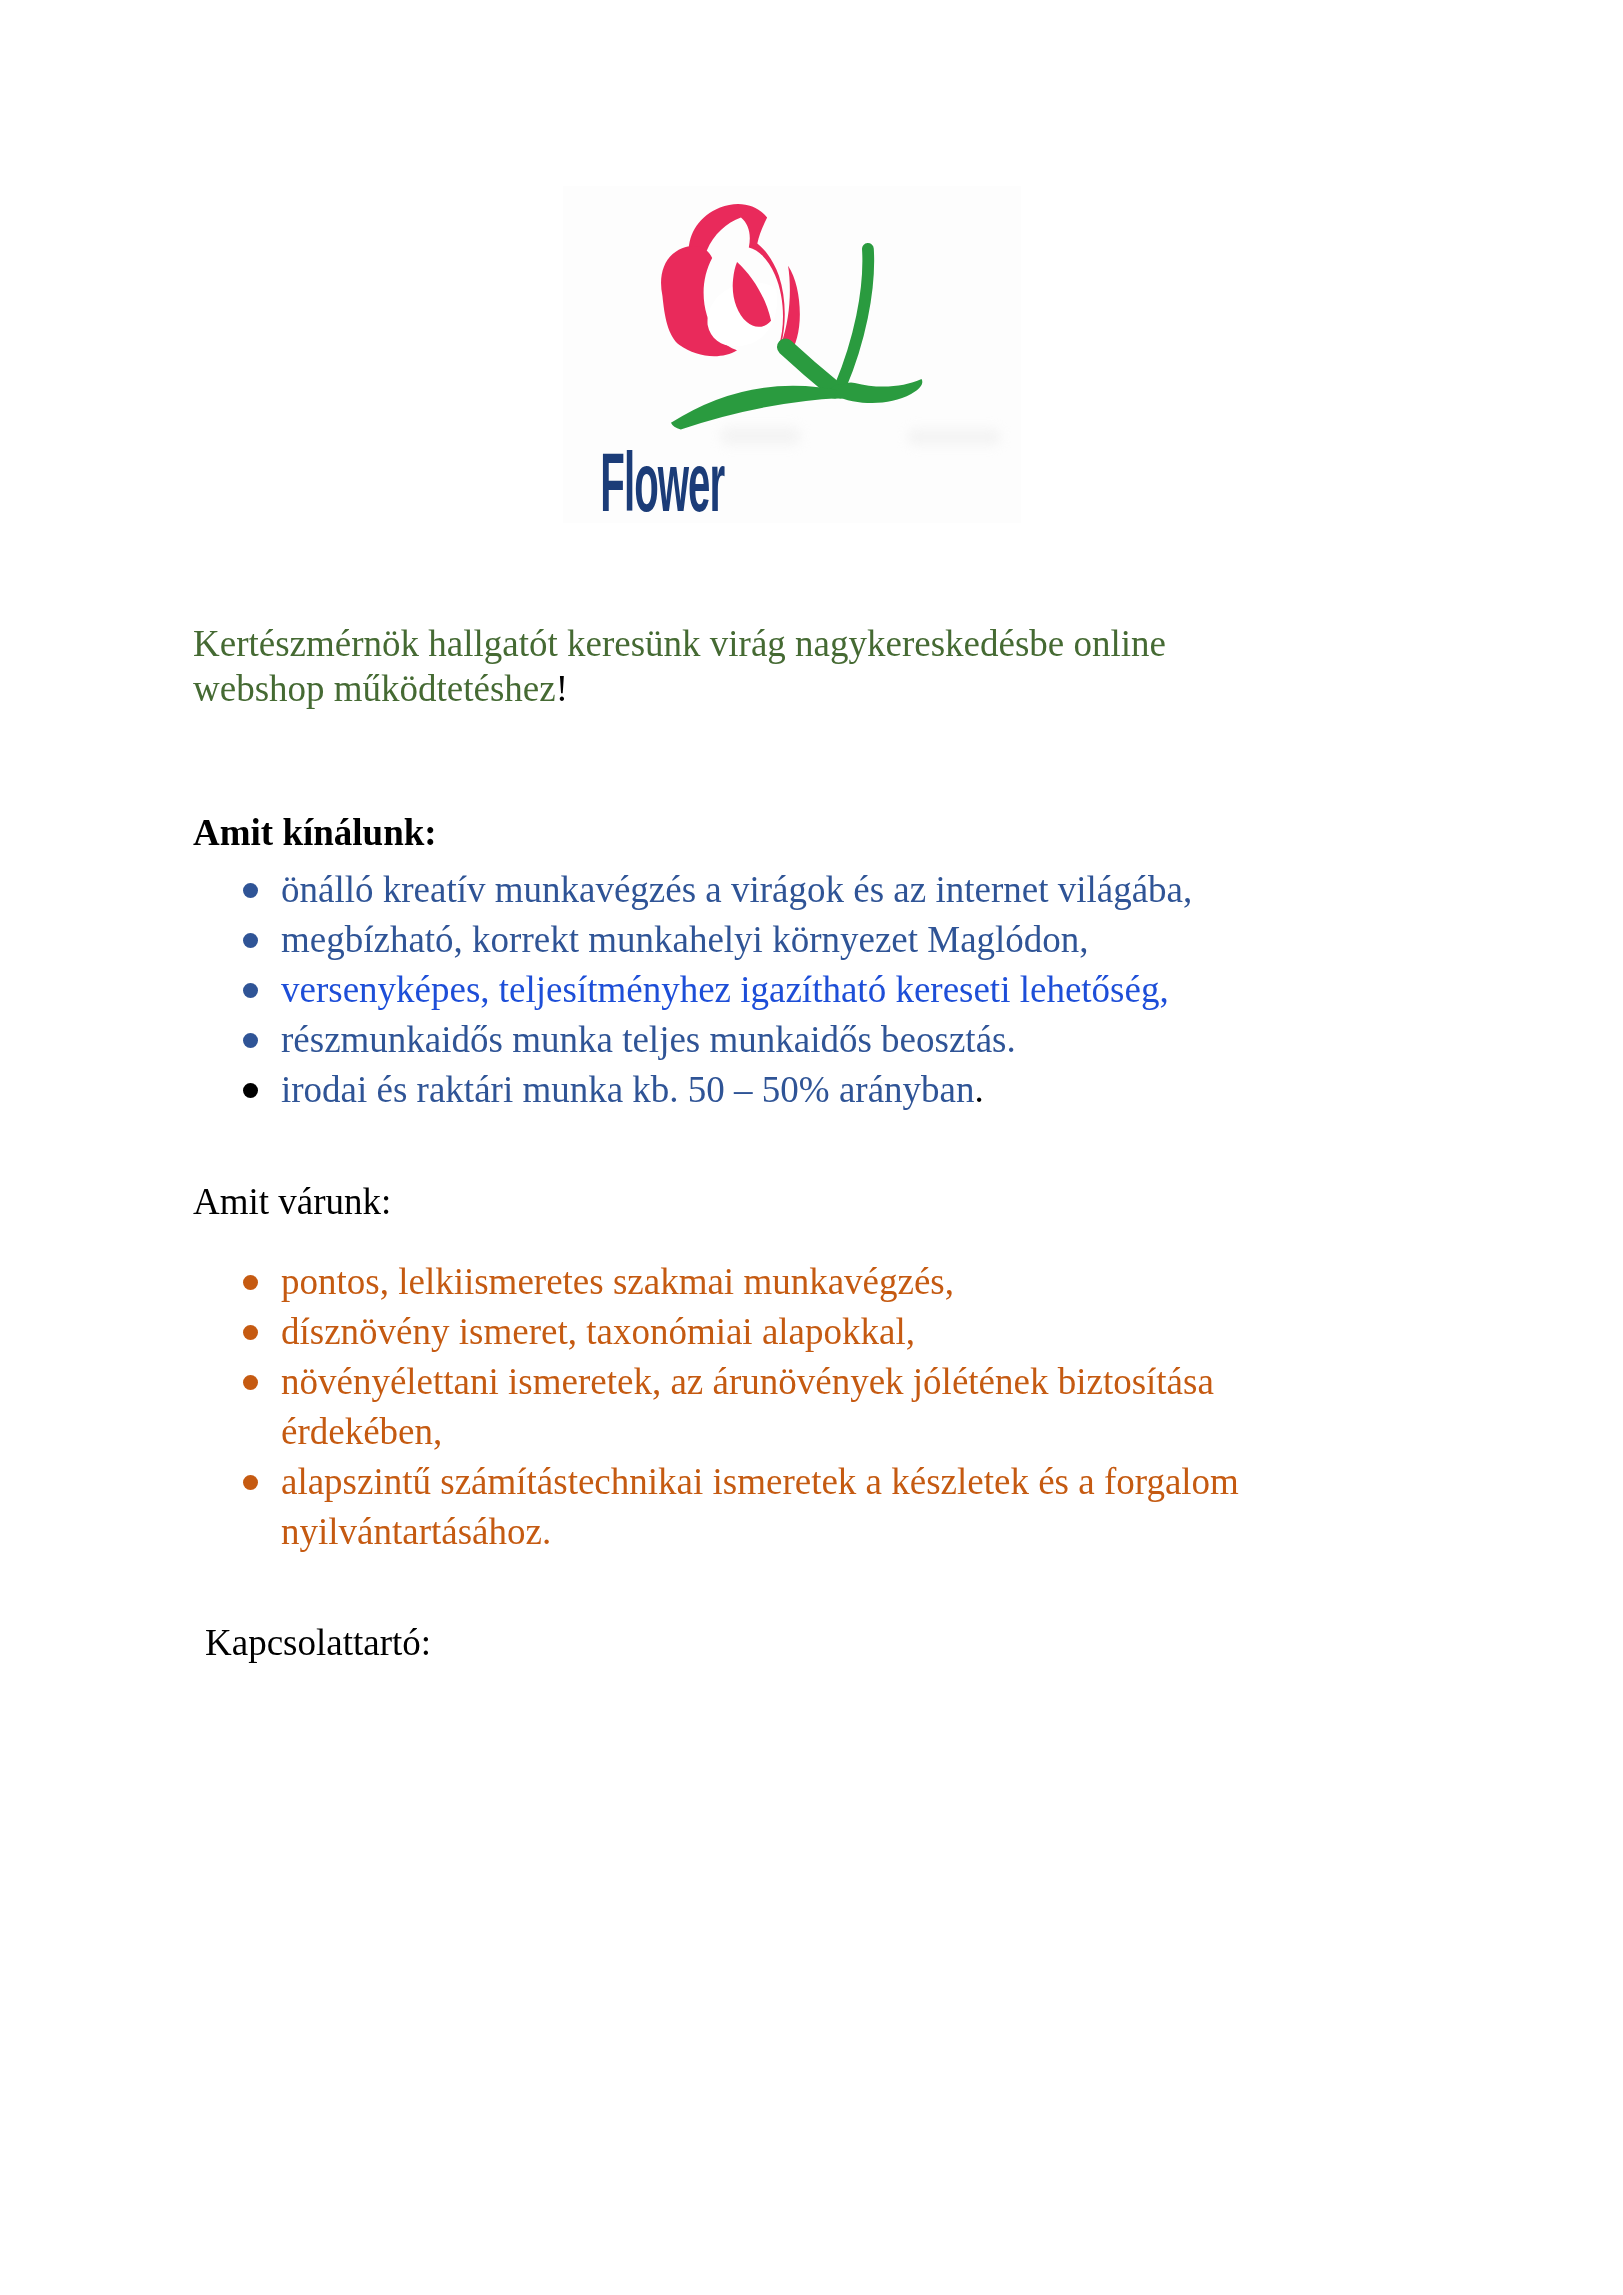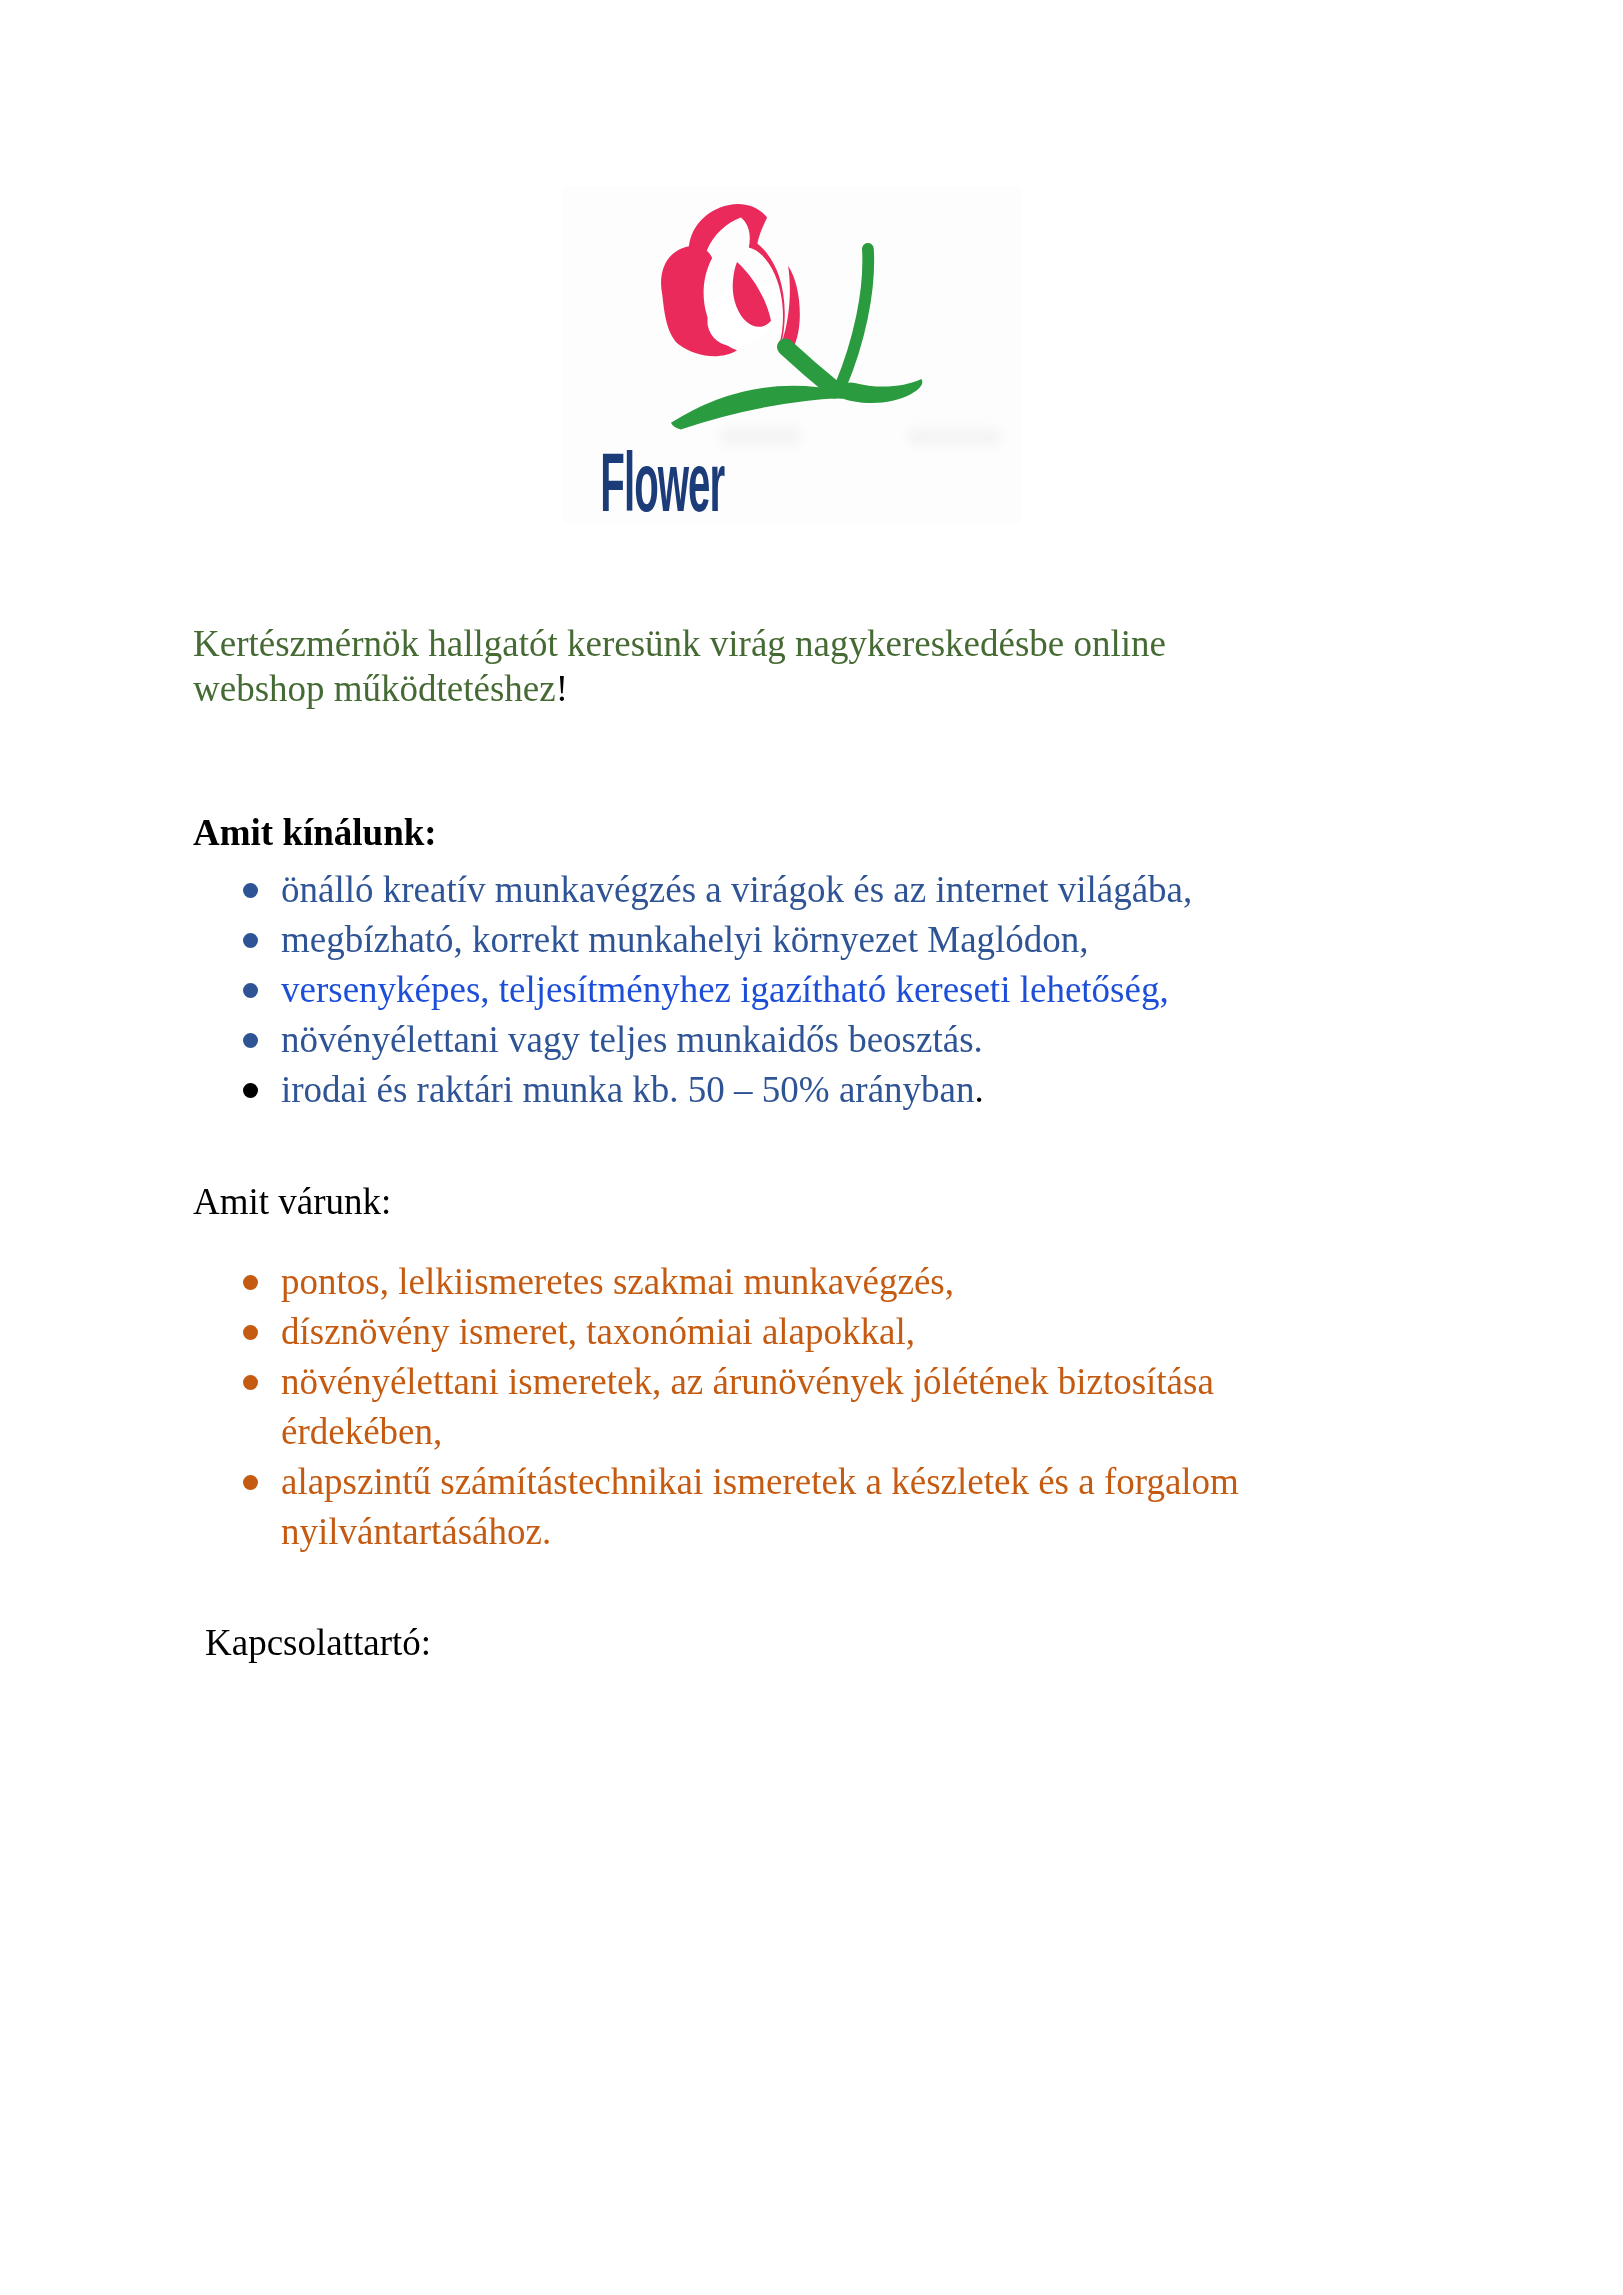--- a/index.html
+++ b/index.html
@@ -178,21 +178,21 @@
       <li>
         <span class="dot" style="background: rgb(47, 84, 150);"></span>
         <span class="li-text"><span style="color: rgb(47, 84, 150);">megbízható, korrekt munkahelyi környezet Maglódon,</span></span>
       </li>
       <li>
         <span class="dot" style="background: rgb(47, 84, 150);"></span>
         <span class="li-text"><span style="color: #1d4ed8;">versenyképes, teljesítményhez igazítható kereseti lehetőség,</span></span>
       </li>
       <li>
         <span class="dot" style="background: rgb(47, 84, 150);"></span>
-        <span class="li-text"><span style="color: rgb(47, 84, 150);">növényélettani vagy teljes munkaidős beosztás.</span></span>
+        <span class="li-text"><span style="color: rgb(47, 84, 150);">részmunkaidős munka teljes munkaidős beosztás.</span></span>
       </li>
       <li>
         <span class="dot" style="background: rgb(0, 0, 0);"></span>
         <span class="li-text"><span style="color: rgb(47, 84, 150);">irodai és raktári munka kb. 50 – 50% arányban</span><span class="sfx">.</span></span>
       </li>
     </ul>
 
   <h2 class="h" id="expect-heading">Amit várunk:</h2>
   <ul class="blist" id="expect-list">
       <li>

